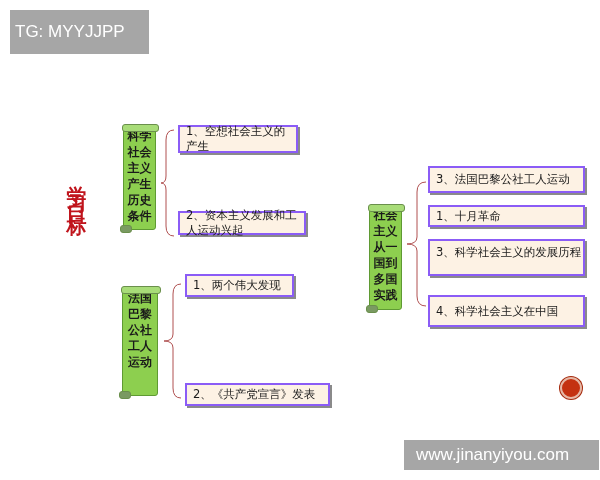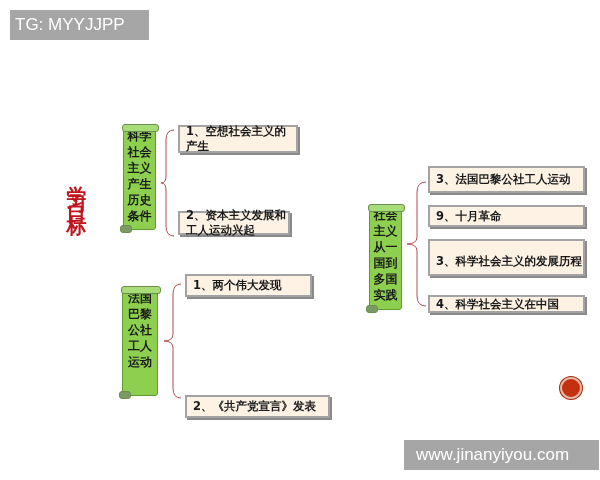--- a/index.html
+++ b/index.html
@@ -6,21 +6,21 @@
     body {
       width: 600px; height: 480px; position: relative; overflow: hidden;
       background: #ffffff;
       font-family: "DejaVu Sans", sans-serif;
     }
     .watermark {
       position: absolute; background: #a6a6a6; color: #ffffff;
       font-family: "Liberation Sans", sans-serif;
       display: flex; align-items: center; padding-left: 5px; box-sizing: border-box;
     }
-    .wm-top { left: 10px; top: 10px; width: 139px; height: 30px; font-size: 17px; }
+    .wm-top { left: 10px; top: 10px; width: 139px; height: 44px; font-size: 17px; }
     .wm-bottom { left: 404px; top: 440px; width: 195px; height: 30px; font-size: 17px; padding-left: 12px; }
 
     .vtitle {
       position: absolute; left: 62px; top: 170px; width: 30px;
       color: #c0141c; font-family: "DejaVu Serif", serif; font-weight: bold;
       font-size: 20px; line-height: 31px; text-align: center;
       writing-mode: vertical-rl; letter-spacing: 10px;
     }
 
     .scroll {
@@ -33,26 +33,26 @@
       background: #a8dc78; border: 1px solid #6a8f4c;
     }
     .scroll::before { top: -4px; left: -2px; right: -4px; }
     .scroll::after { bottom: -4px; left: -4px; width: 10px; background: #7a9a62; }
     .scroll-text {
       font-weight: bold; color: #1a1a1a; font-size: 12px; line-height: 16px;
       text-align: center; width: 26px; word-break: break-all;
     }
 
     .box {
-      position: absolute; background: #fdf2e4; border: 2px solid #a3a3a3;
+      position: absolute; background: #fdf2e4; border: 2px solid #8b5cf6;
       box-shadow: 2px 2px 0 #8a8a8a; box-sizing: border-box;
       display: flex; align-items: center; padding-left: 6px;
-      font-size: 11.5px; color: #1a1a1a; font-weight: bold;
+      font-size: 11.5px; color: #1a1a1a; font-weight: normal;
     }
-    .box.tall { align-items: flex-start; padding-top: 12px; line-height: 16px; }
+    .box.tall { align-items: flex-start; padding-top: 3px; line-height: 16px; }
 
     .brace { position: absolute; }
     .brace svg { display: block; }
 
     .dot {
       position: absolute; left: 560px; top: 377px; width: 22px; height: 22px;
       border-radius: 50%; background: #c43110; border: 2px solid #e6b8a6;
       box-sizing: border-box; box-shadow: 0 0 0 1px #a52a0d;
     }
   </style>
@@ -65,41 +65,41 @@
 
 <div class="scroll" style="left:123px; top:127px; width:33px; height:103px;">
   <div class="scroll-text">科学社会主义产生历史条件</div>
 </div>
 <div class="brace" style="left:160px; top:128px;">
   <svg width="16" height="110" viewBox="0 0 16 110">
       <path d="M14 2 Q6 2 6 12 L6 48 Q6 55 1 55 Q6 55 6 62 L6 98 Q6 108 14 108" fill="none" stroke="#b05050" stroke-width="1"></path>
     </svg>
 </div>
 <div class="box" style="left:178px; top:125px; width:120px; height:28px;">1、空想社会主义的产生</div>
-<div class="box" style="left:178px; top:211px; width:112px; height:24px;">2、资本主义发展和工人运动兴起</div>
+<div class="box" style="left:178px; top:211px; width:128px; height:24px;">2、资本主义发展和工人运动兴起</div>
 
 <div class="scroll" style="left:122px; top:289px; width:36px; height:107px;">
   <div class="scroll-text">法国巴黎公社工人运动</div>
 </div>
 <div class="brace" style="left:163px; top:282px;">
   <svg width="20" height="118" viewBox="0 0 20 118">
       <path d="M18 2 Q10 2 10 12 L10 52 Q10 59 1 59 Q10 59 10 66 L10 106 Q10 116 18 116" fill="none" stroke="#b05050" stroke-width="1"></path>
     </svg>
 </div>
-<div class="box" style="left:185px; top:274px; width:127px; height:23px;text-align:center;">1、两个伟大发现</div>
-<div class="box" style="left:185px; top:383px; width:145px; height:23px;margin-top:12px;">2、《共产党宣言》发表</div>
+<div class="box" style="left:185px; top:274px; width:109px; height:23px;text-align:center;">1、两个伟大发现</div>
+<div class="box" style="left:185px; top:383px; width:145px; height:23px;">2、《共产党宣言》发表</div>
 
 <div class="scroll" style="left:369px; top:207px; width:33px; height:103px;font-family:Liberation Mono, monospace;">
   <div class="scroll-text">社会主义从一国到多国实践</div>
 </div>
 <div class="brace" style="left:406px; top:180px;">
   <svg width="22" height="128" viewBox="0 0 22 128">
       <path d="M20 2 Q11 2 11 12 L11 57 Q11 64 1 64 Q11 64 11 71 L11 116 Q11 126 20 126" fill="none" stroke="#b05050" stroke-width="1"></path>
     </svg>
 </div>
 <div class="box" style="left:428px; top:166px; width:157px; height:27px;">3、法国巴黎公社工人运动</div>
-<div class="box" style="left:428px; top:205px; width:157px; height:22px;">9、十月革命</div>
+<div class="box" style="left:428px; top:205px; width:157px; height:22px;">1、十月革命</div>
 <div class="box tall" style="left:428px; top:239px; width:157px; height:37px;">3、科学社会主义的发展历程</div>
-<div class="box" style="left:428px; top:295px; width:157px; height:18px;">4、科学社会主义在中国</div>
+<div class="box" style="left:428px; top:295px; width:157px; height:32px;">4、科学社会主义在中国</div>
 
 <div class="dot"></div>
 
 <div class="watermark wm-bottom">www.jinanyiyou.com</div>
 
 </body></html>

